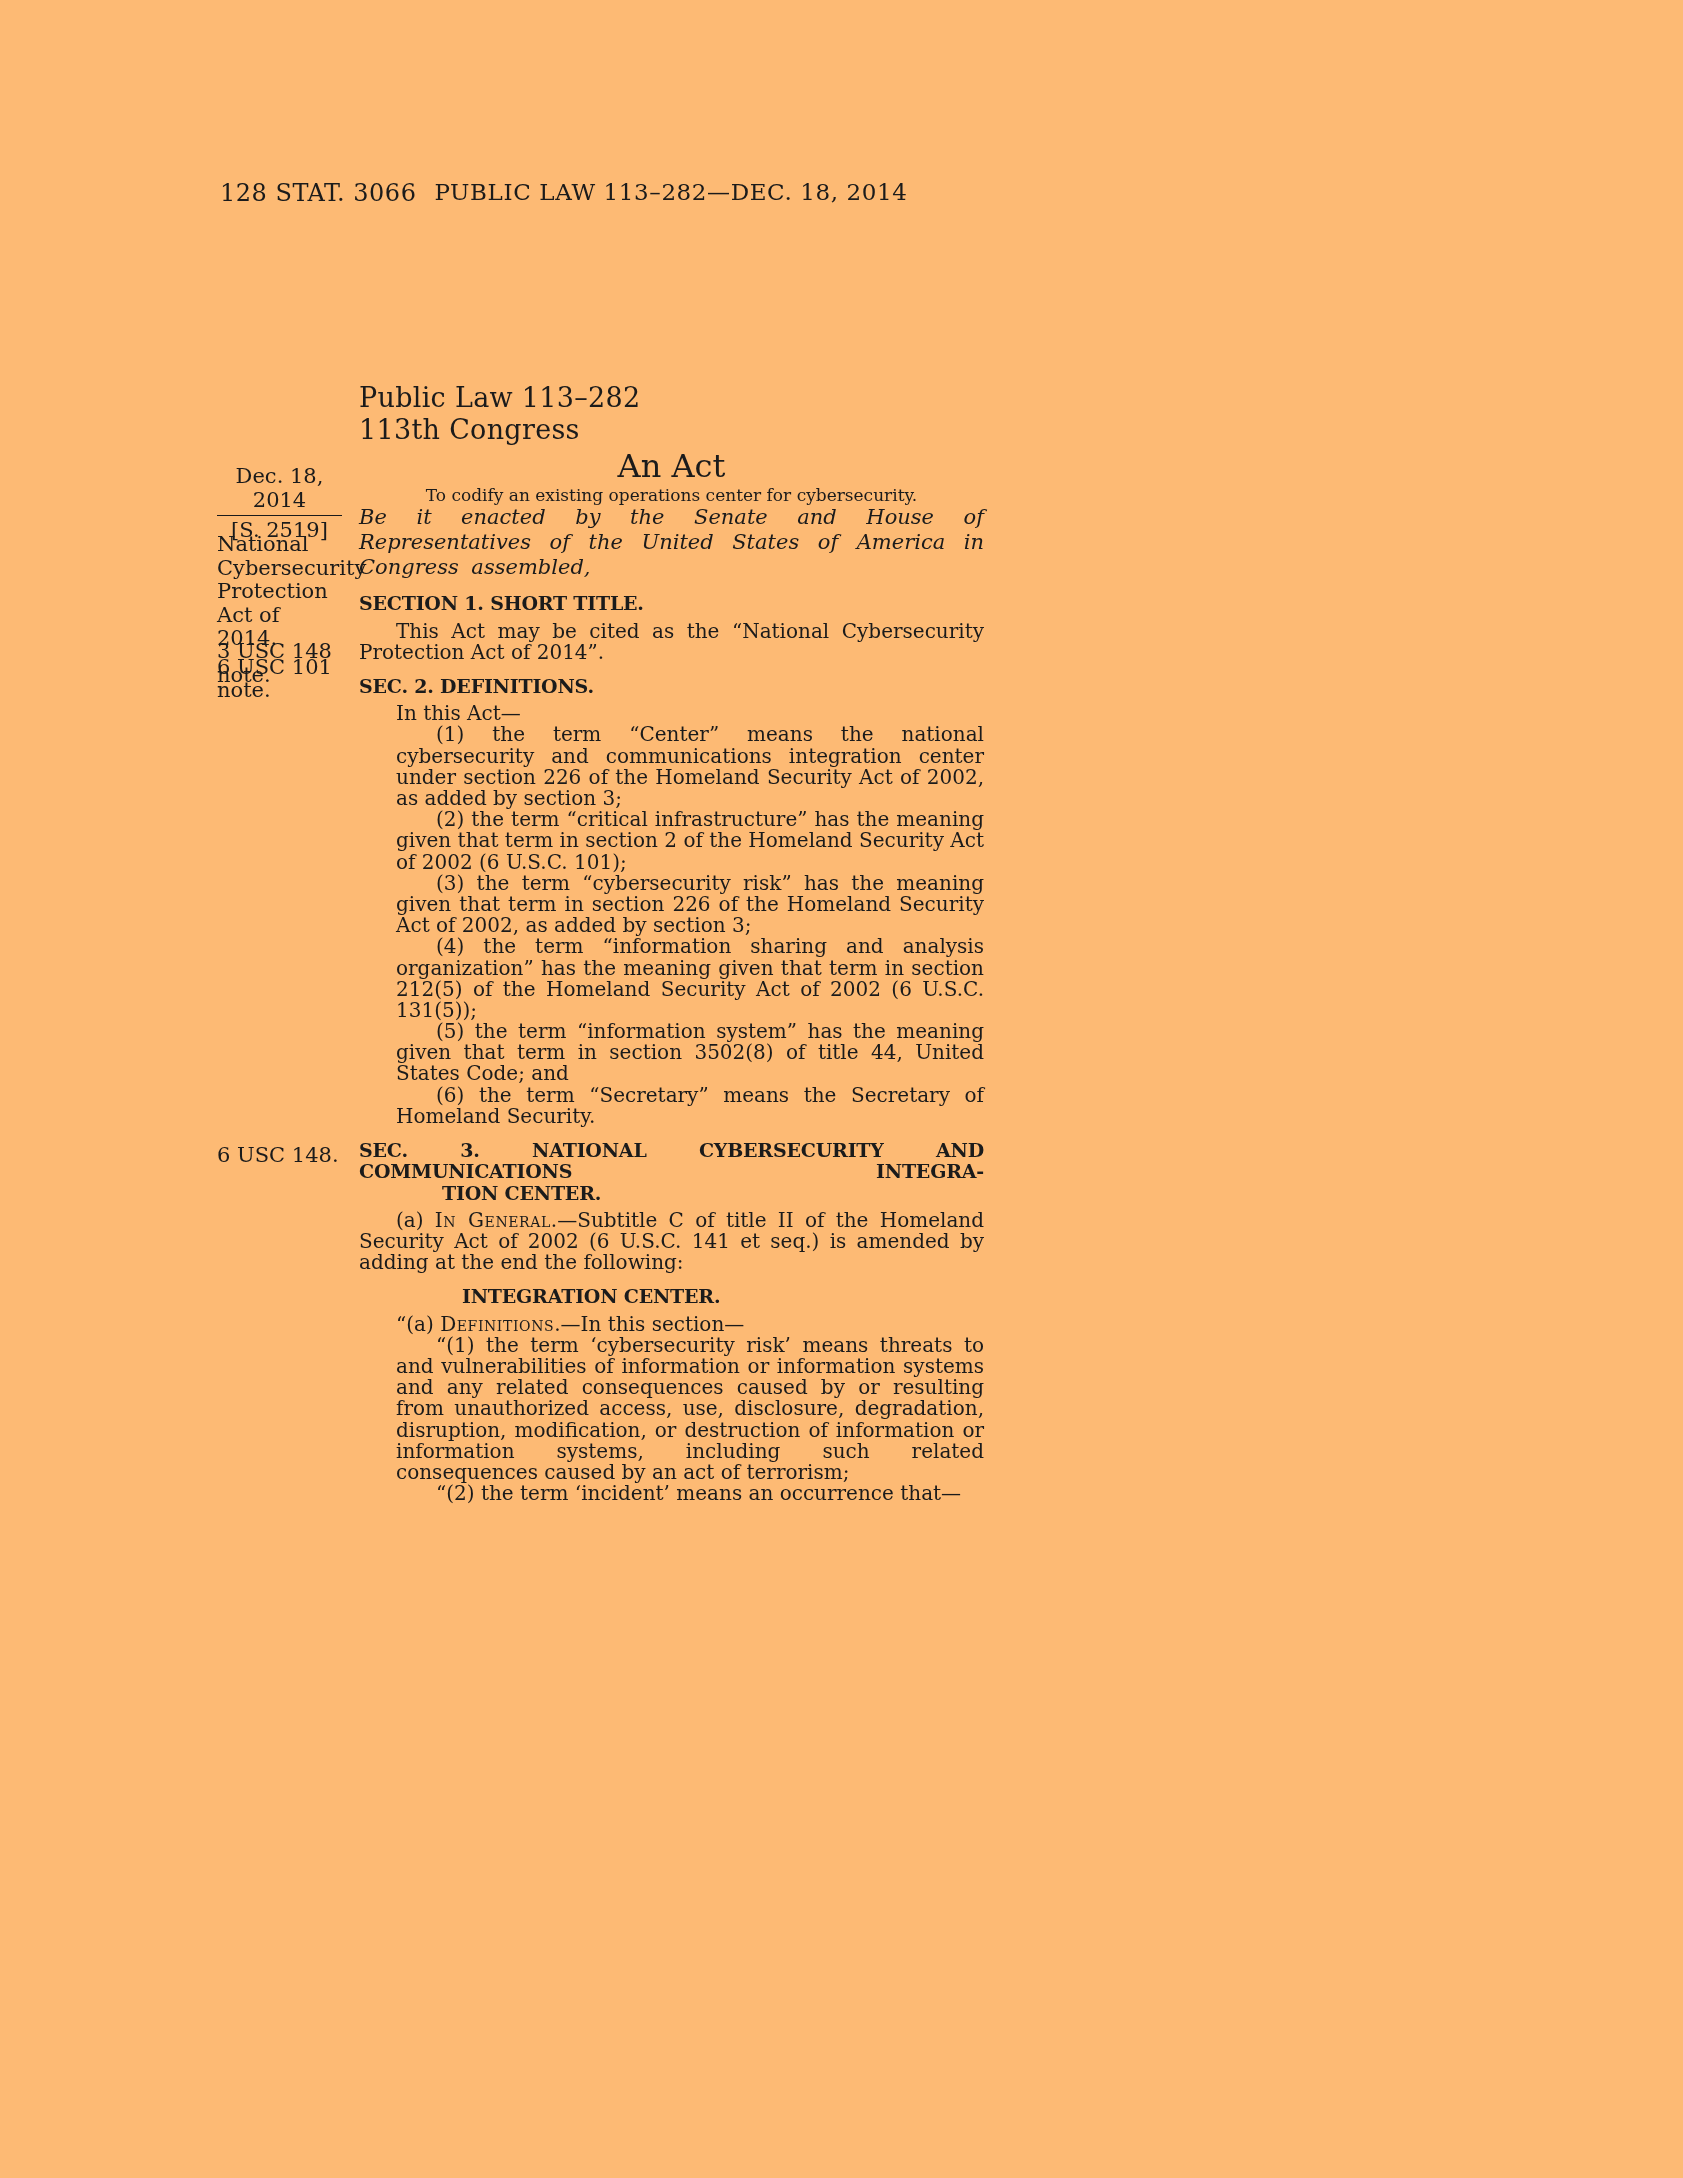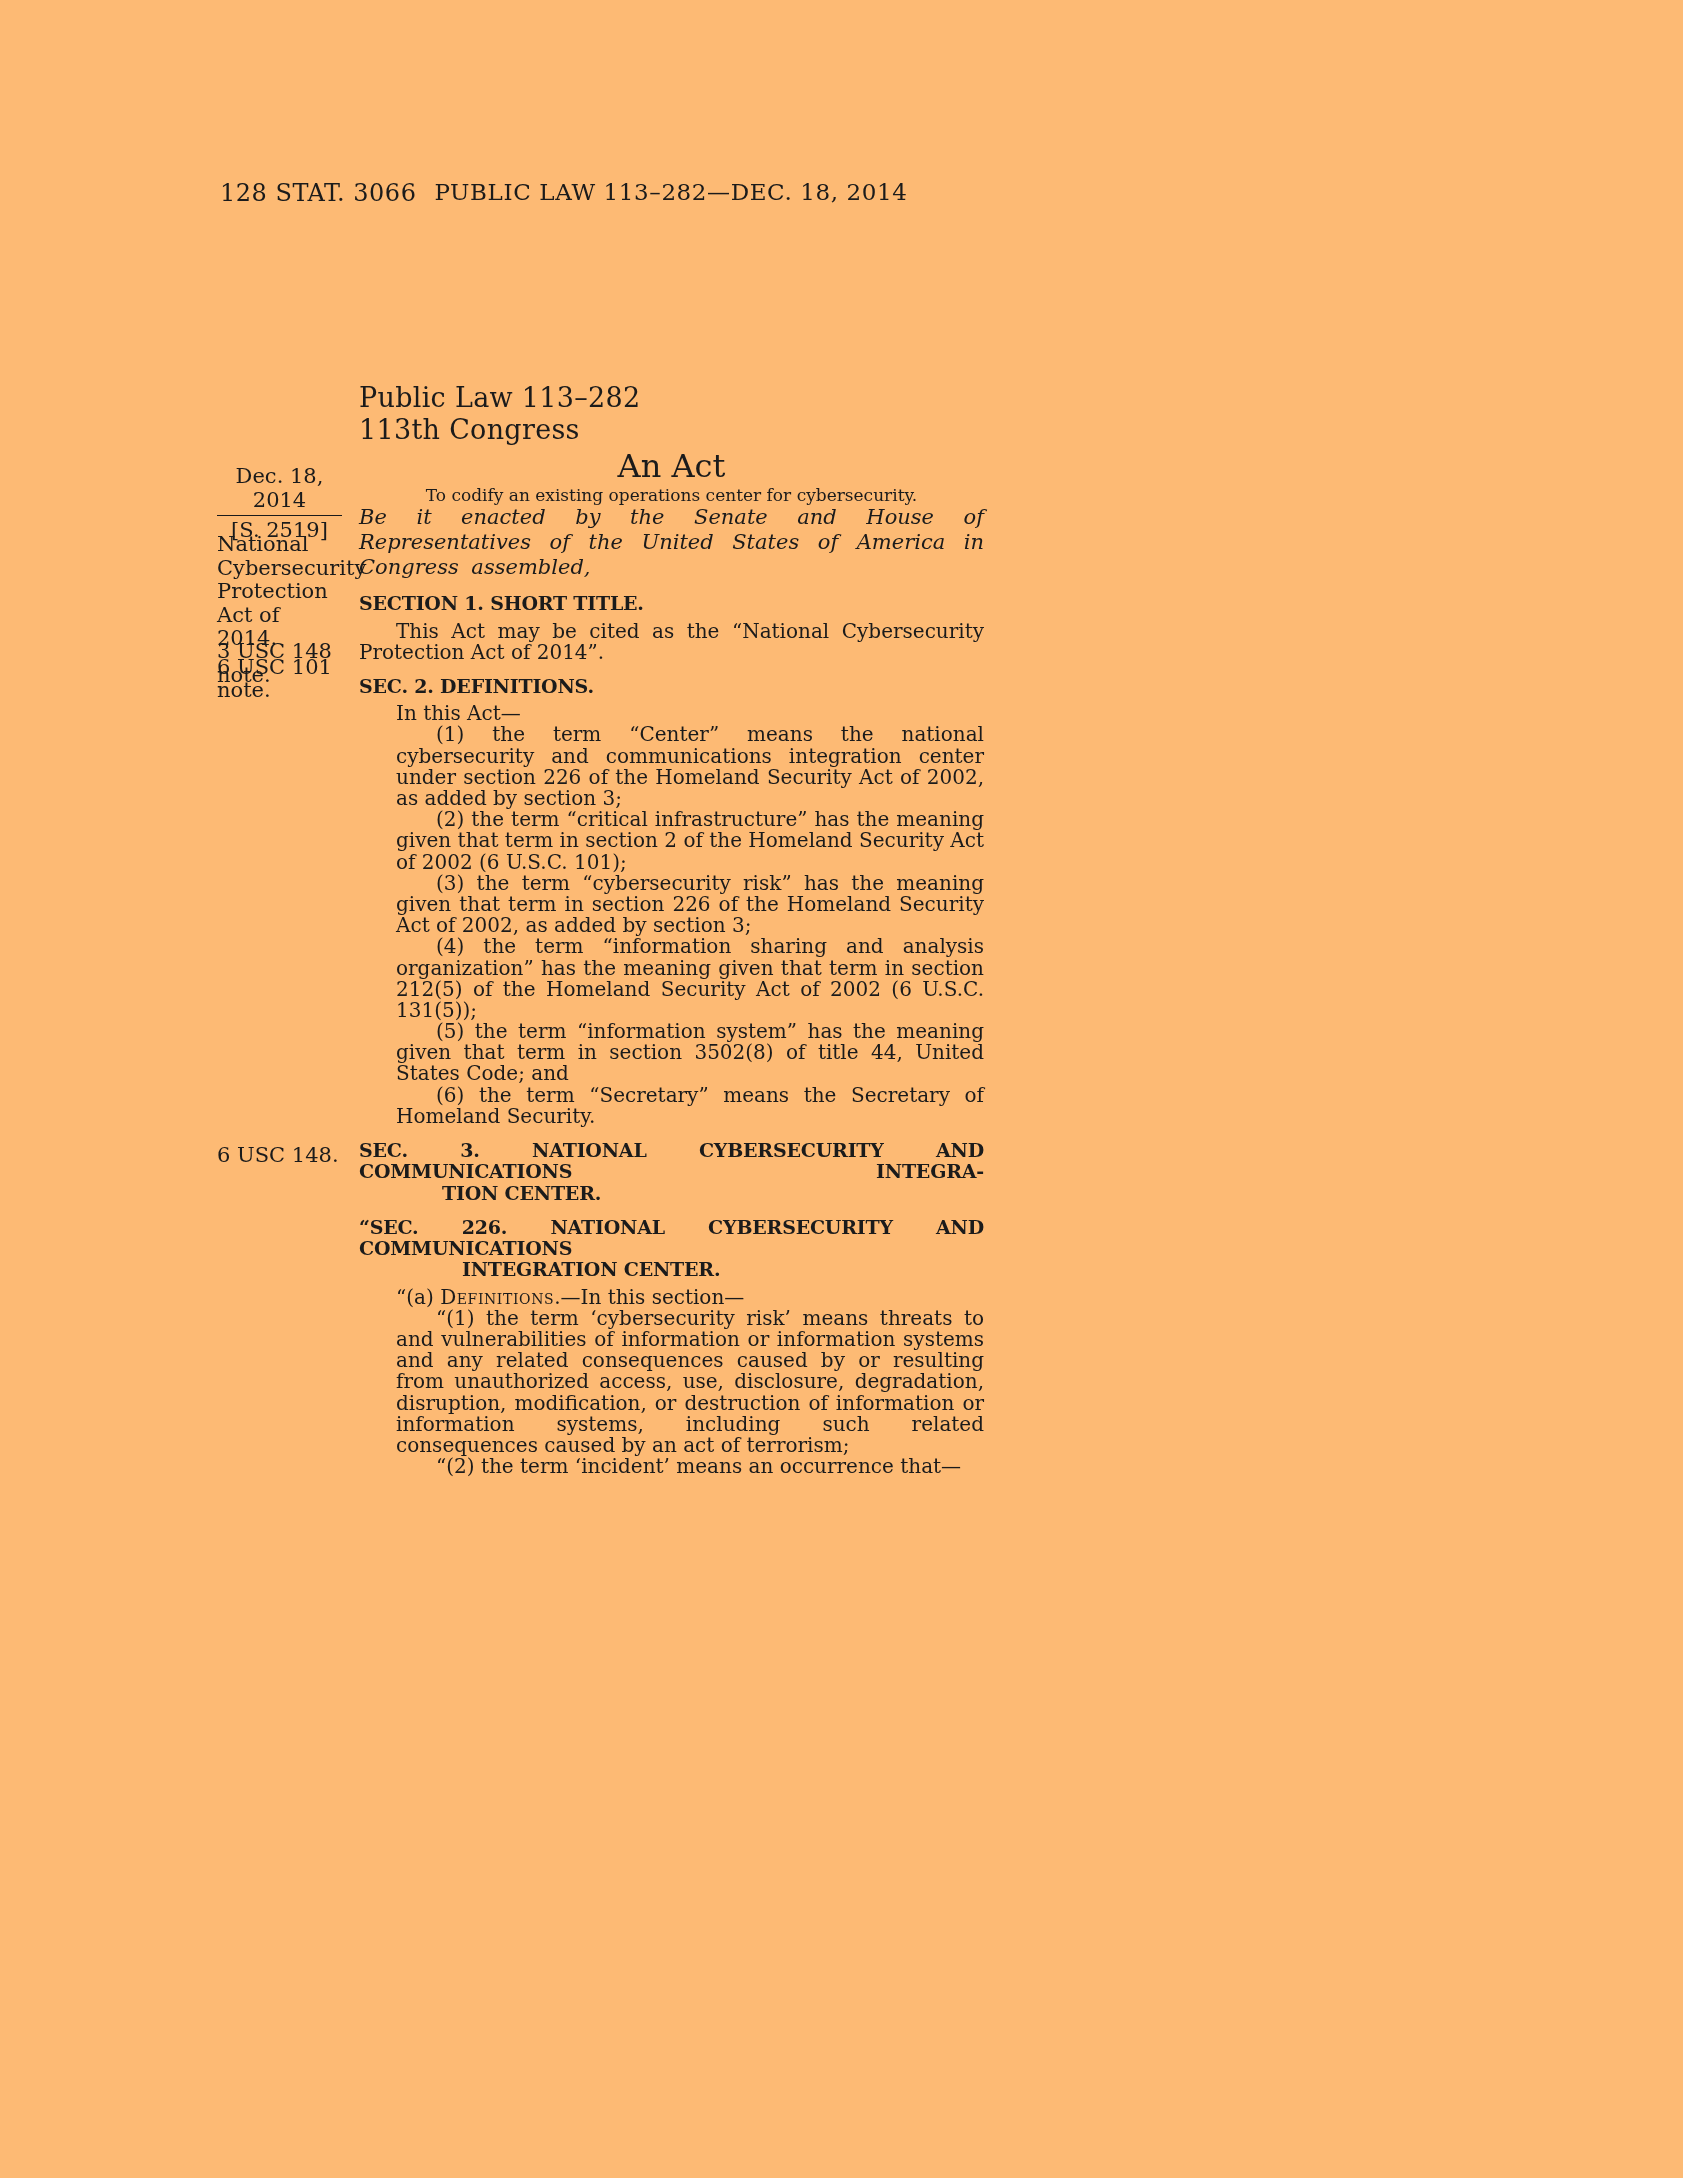--- a/index.html
+++ b/index.html
@@ -134,23 +134,23 @@
     <p class="para item">(2) the term “critical infrastructure” has the meaning given that term in section 2 of the Homeland Security Act of 2002 (6 U.S.C. 101);</p>
     <p class="para item">(3) the term “cybersecurity risk” has the meaning given that term in section 226 of the Homeland Security Act of 2002, as added by section 3;</p>
     <p class="para item">(4) the term “information sharing and analysis organization” has the meaning given that term in section 212(5) of the Homeland Security Act of 2002 (6 U.S.C. 131(5));</p>
     <p class="para item">(5) the term “information system” has the meaning given that term in section 3502(8) of title 44, United States Code; and</p>
     <p class="para item">(6) the term “Secretary” means the Secretary of Homeland Security.</p>
 
     <h2 class="sec-heading">
       <div class="hline1">SEC. 3. NATIONAL CYBERSECURITY AND COMMUNICATIONS INTEGRA-</div>
       <div class="indent-sec3">TION CENTER.</div>
     </h2>
+    <p class="para"><span>(a) </span><span class="sc">In General</span><span>.—Subtitle C of title II of the Homeland Security Act of 2002 (6 U.S.C. 141 et seq.) is amended by adding at the end the following:</span></p>
 
     <h2 class="sec-heading">
-      <div class="hline1">“SEC. 226. NATIONAL CYBERSECURITY AND COMMUNICATIONS</div>
       <div class="indent-sec226">INTEGRATION CENTER.</div>
     </h2>
     <p class="para"><span>“(a) </span><span class="sc">Definitions</span><span>.—In this section—</span></p>
     <p class="para item">“(1) the term ‘cybersecurity risk’ means threats to and vulnerabilities of information or information systems and any related consequences caused by or resulting from unauthorized access, use, disclosure, degradation, disruption, modification, or destruction of information or information systems, including such related consequences caused by an act of terrorism;</p>
     <p class="para item">“(2) the term ‘incident’ means an occurrence that—</p>
 
   </div>
 </div>
 
 

